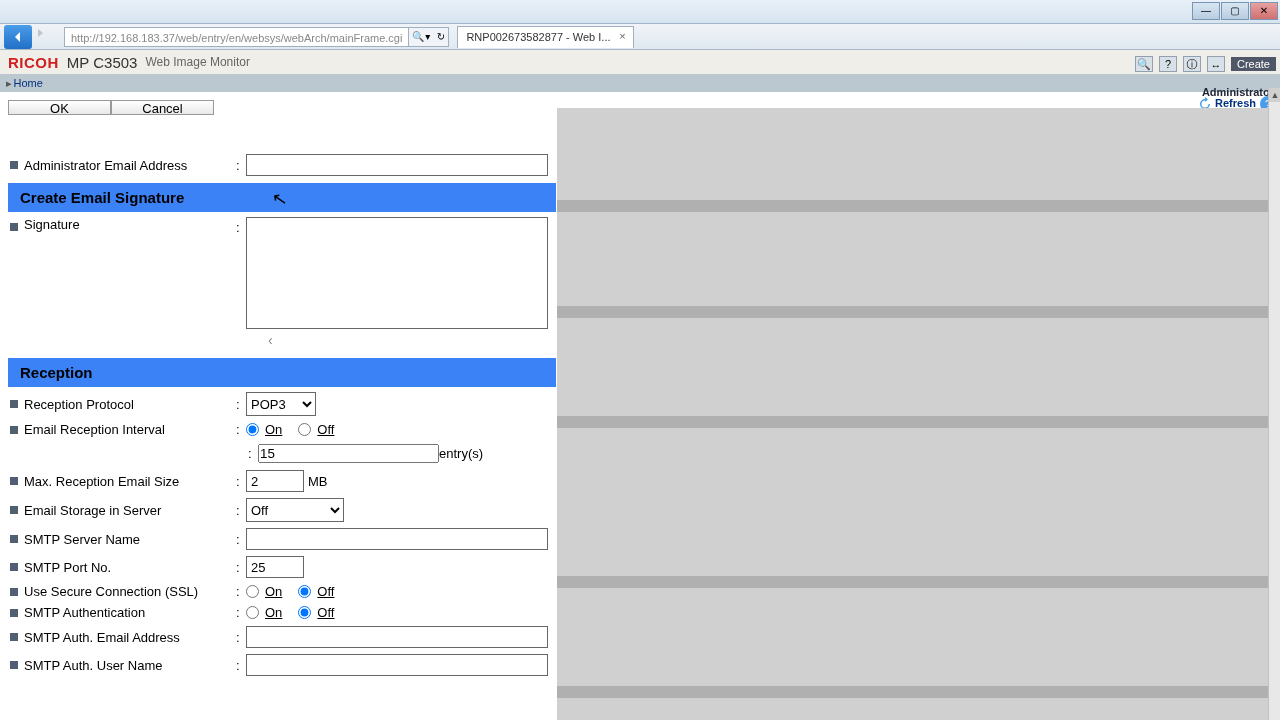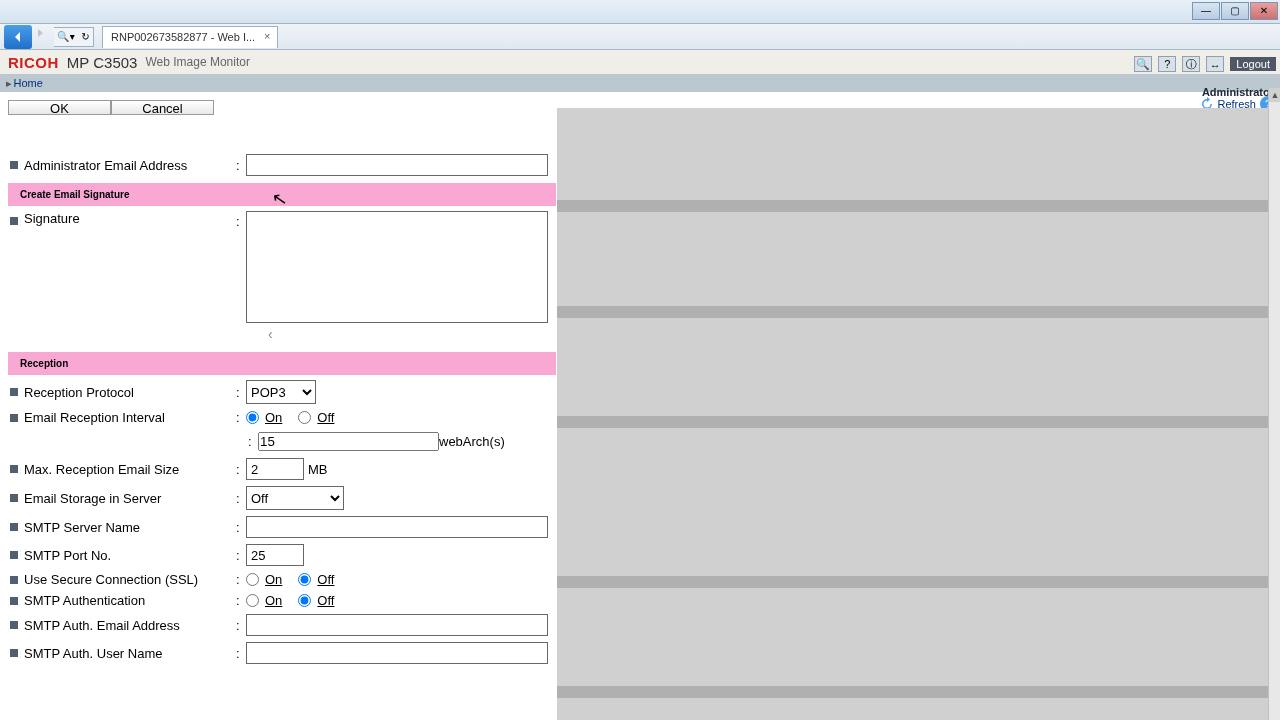--- a/index.html
+++ b/index.html
@@ -156,22 +156,22 @@
 
 .sub-tools {
   height: 20px;
   position: absolute;
   right: 4px;
   top: 94px;
   display: flex; align-items: center; gap: 4px;
   font-size: 11px;
 }
 .sub-tools .refresh {
-  display: flex; align-items: center; gap: 3px;
-  cursor: pointer; color: #003080;
+  display: flex; align-items: flex-start; gap: 3px;
+  cursor: pointer; color: #003080; font-weight: bold;
 }
 .sub-tools .refresh svg { fill: #4a9de8; }
 .sub-tools .help-q {
   width: 16px; height: 16px; border-radius: 50%;
   background: #4a9de8; color: #fff;
   font-size: 11px; text-align: center; line-height: 16px;
   cursor: pointer;
 }
 
 
@@ -242,24 +242,24 @@
 
 .indent-field {
   padding-left: 240px;
   display: flex; align-items: center;
   font-size: 13px;
   padding-top: 4px; padding-bottom: 4px;
 }
 .indent-field .colon { width: 10px; }
 
 .section-header {
-  background: #f9a8d4;
+  background: #3b82f6;
   font-weight: bold;
   padding: 6px 12px;
-  font-size: 10px;
+  font-size: 15px;
   margin: 4px 0 2px 0;
 }
 
 .textarea-chevron {
   color: #888;
   padding: 0 0 6px 260px;
   font-size: 14px;
 }
 
 
@@ -316,20 +316,21 @@
   <div class="back-btn">
     <svg width="14" height="14" viewBox="0 0 14 14">
         <path d="M9 2 L4 7 L9 12 Z"></path>
       </svg>
   </div>
   <div class="fwd-btn">
     <svg width="12" height="12" viewBox="0 0 12 12" fill="#888">
         <path d="M4 2 L9 6 L4 10 Z"></path>
       </svg>
   </div>
+  <div class="url-bar">http://192.168.183.37/web/entry/en/websys/webArch/mainFrame.cgi</div>
   <div class="refresh-dd">
       <span>🔍▾</span>
       <span>↻</span>
     </div>
   <div class="tab">
     <span>RNP002673582877 - Web I...</span>
     <div class="tab-close">×</div>
   </div>
 </div>
 
@@ -338,21 +339,21 @@
   <span class="model">MP C3503</span>
   <span class="app">Web Image Monitor</span>
 </div>
 
 <div class="nav-strip" style="height:0;border:none;background:transparent;position:relative;">
   <div class="right-tools" style="top:-18px;">
     <div class="tool-btn">🔍</div>
     <div class="tool-btn">?</div>
     <div class="tool-btn">ⓘ</div>
     <div class="tool-btn">↔</div>
-    <div class="logout">Logout</div>
+    <div class="logout">Create</div>
   </div>
 </div>
 
 <div class="nav-strip">
   <span class="caret">▸</span>
   <a>Home</a>
   <span class="admin">Administrator</span>
 </div>
 
 <div class="sub-tools">
@@ -424,21 +425,21 @@
       <input type="radio" checked="" style="">
       <label>On</label>
       <input type="radio" style="">
       <label>Off</label>
     </div>
   </div>
 
   <div class="indent-field">
     <span class="colon">:</span>
     <input type="text" class="small" value="15" style="">
-    <span class="suffix">webArch(s)</span>
+    <span class="suffix">entry(s)</span>
   </div>
 
   <div class="field-row">
     <div class="bullet"></div>
     <label>Max. Reception Email Size</label>
     <span class="colon">:</span>
     <input type="text" class="small" value="2" style="">
     <span class="suffix">MB</span>
   </div>
 

